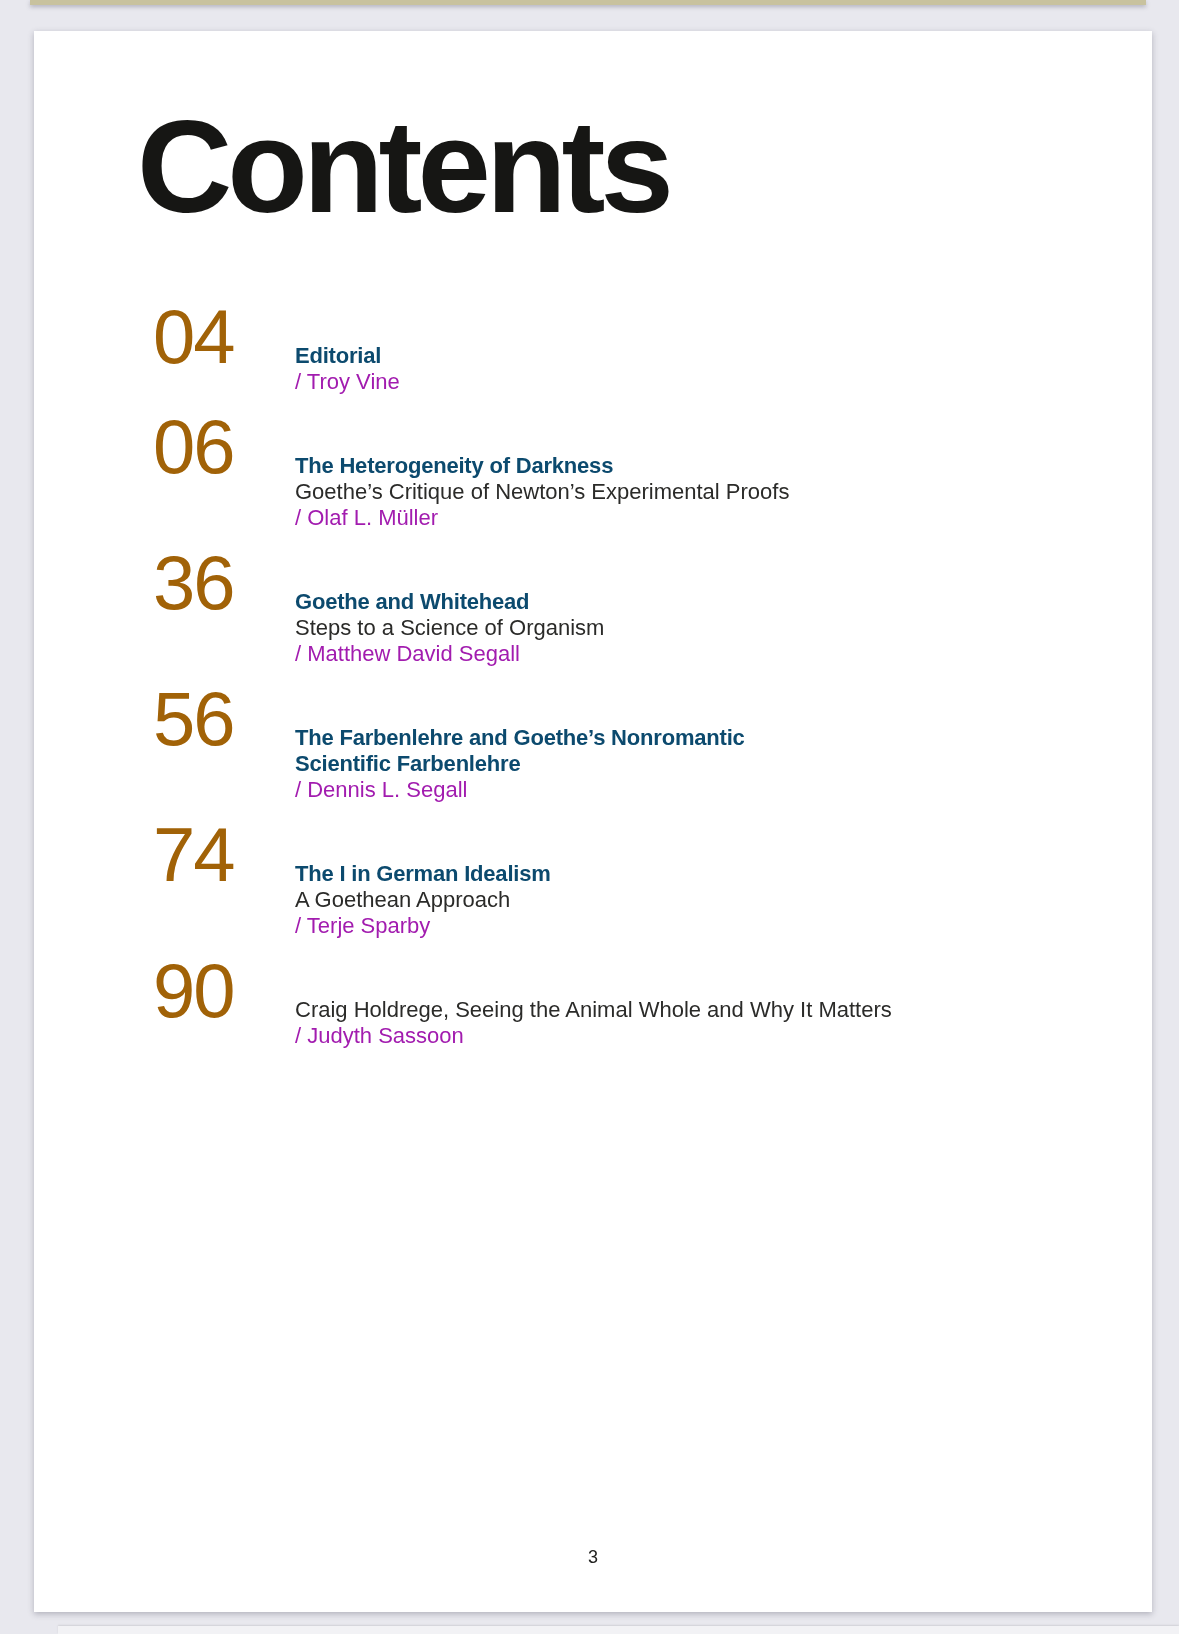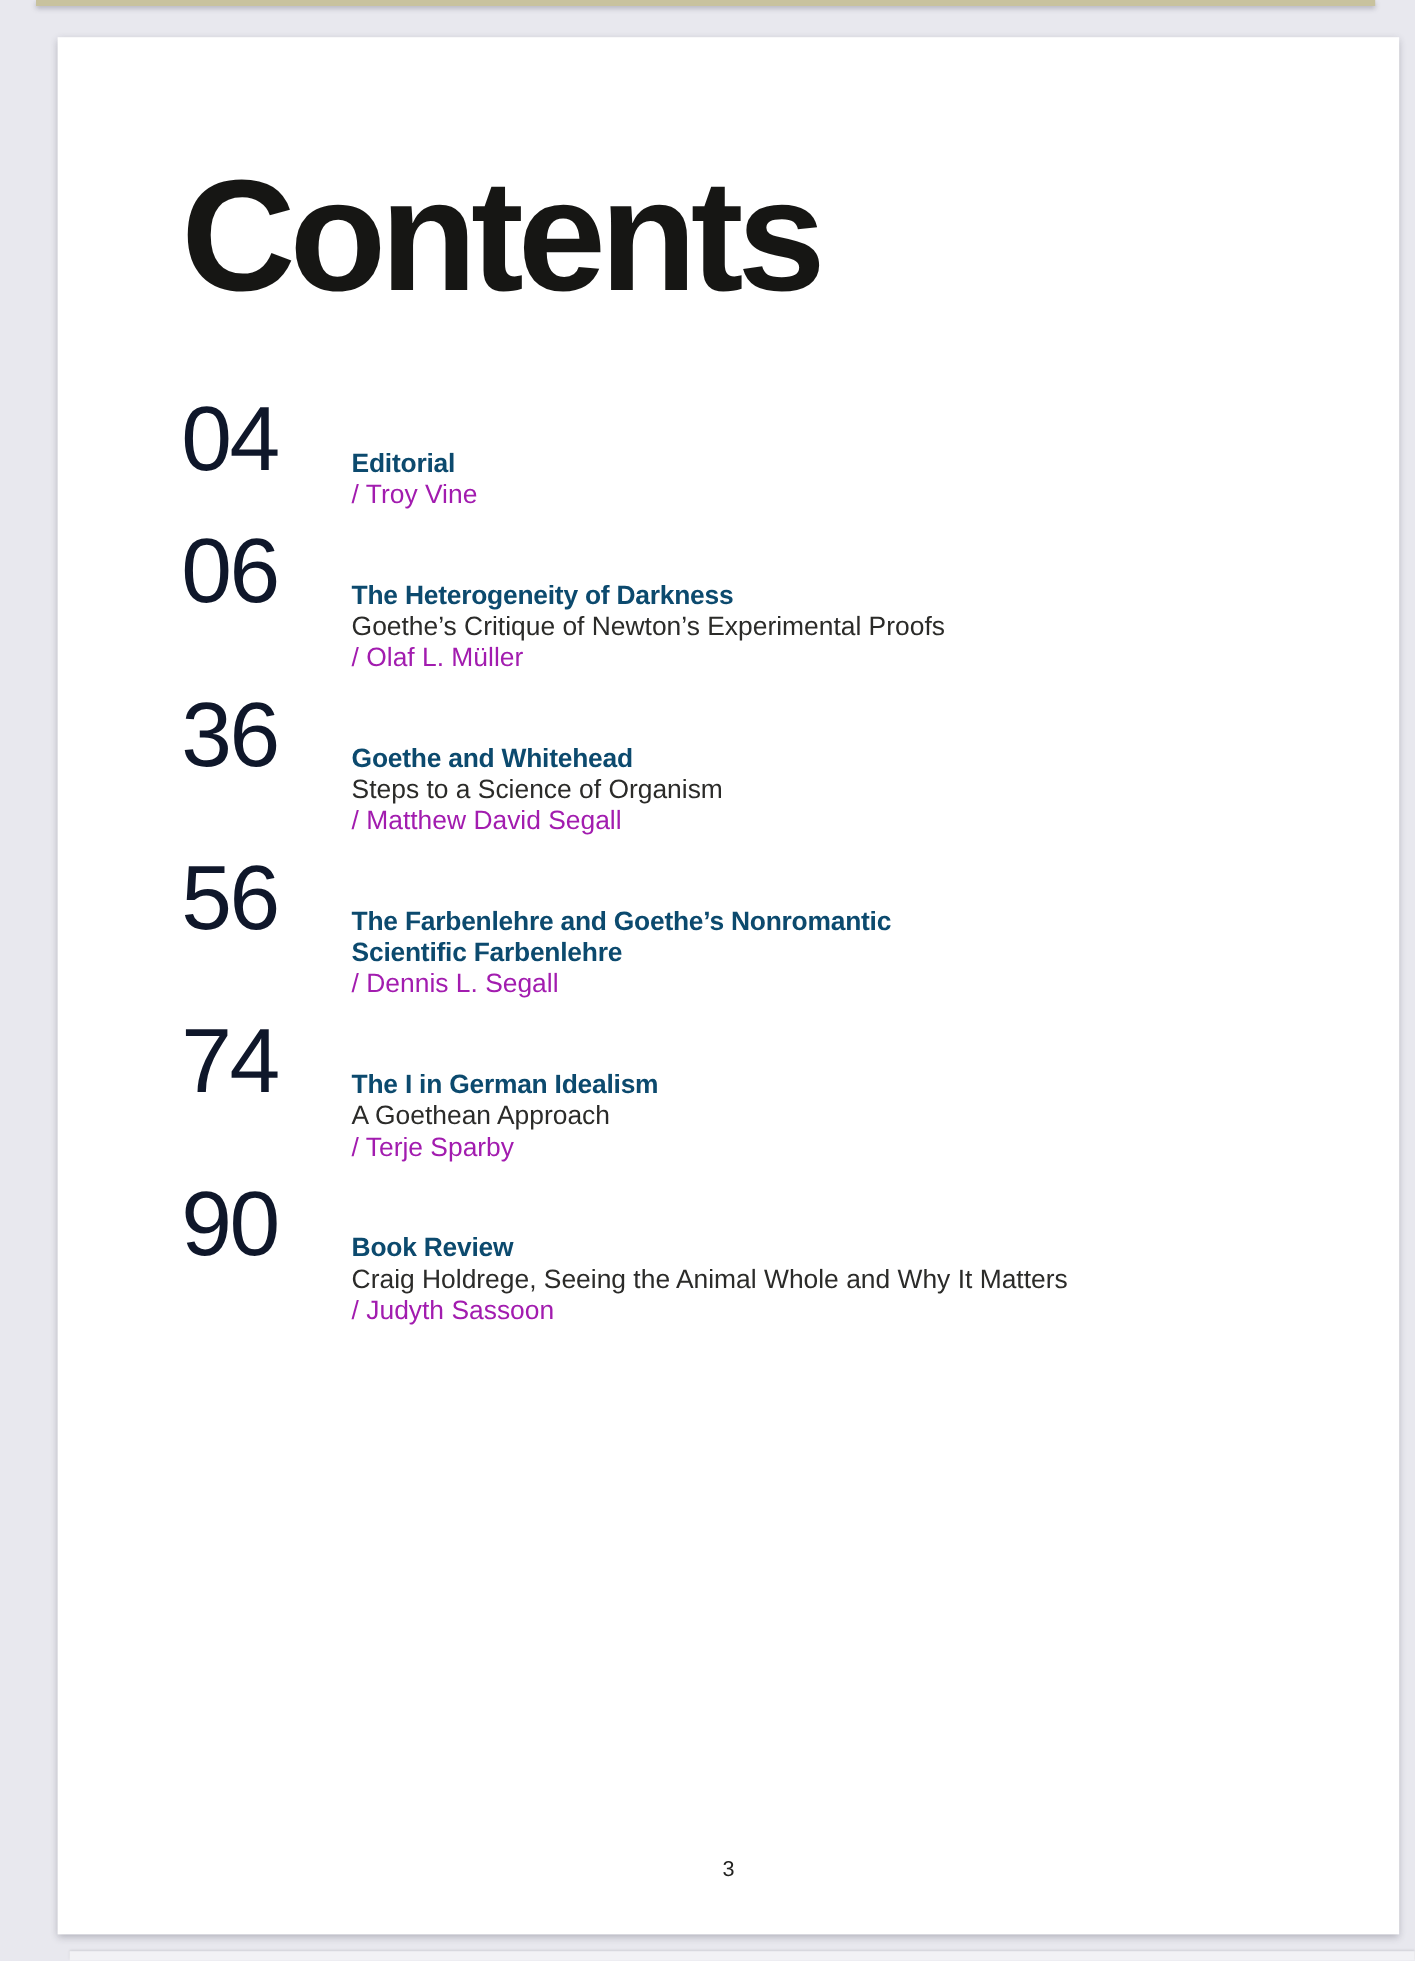--- a/index.html
+++ b/index.html
@@ -32,28 +32,28 @@
     position: absolute;
     left: 58px;
     top: 1626px;
     width: 1121px;
     height: 8px;
     background: #f2f2f5;
     box-shadow: 0 -1px 2px rgba(0,0,0,0.10);
   }
   .page {
     position: absolute;
-    left: 48px;
+    left: 34px;
     top: 31px;
     width: 1118px;
     height: 1581px;
     background: #ffffff;
     box-shadow: 0 2px 6px rgba(50,50,70,0.30);
     box-sizing: border-box;
-    padding: 100px 90px 0 103px;
+    padding: 70px 90px 0 103px;
     color: #1d1d1b;
   }
   .doc-title {
     font-size: 132px;
     font-weight: 700;
     letter-spacing: -5px;
     line-height: 1;
     color: #161614;
     margin: 0 0 68px 0;
   }
@@ -62,21 +62,22 @@
     align-items: flex-start;
     margin-bottom: 16px;
   }
   .entry-number {
     flex: 0 0 142px;
     width: 142px;
     font-size: 76px;
     font-weight: 300;
     letter-spacing: -2px;
     line-height: 0.95;
-    color: #0f172a;
+    color: #a16207;
+    margin-left: 16px;
   }
   .entry-text {
     padding-top: 42px;
     max-width: 680px;
     font-size: 22px;
     line-height: 26px;
     color: #2b2b29;
   }
   .entry-title {
     font-weight: 700;
@@ -161,23 +162,20 @@
               <span>The I in German Idealism</span>
             </div>
           <div class="entry-subtitle"><span>A Goethean Approach</span></div>
           <div class="entry-author">/ Terje Sparby</div>
         </div>
       </div>
 
       <div class="entry">
         <div class="entry-number">90</div>
         <div class="entry-text">
-          <div class="entry-title">
-              <span>Book Review</span>
-            </div>
           <div class="entry-subtitle"><span>Craig Holdrege, </span><span class="em">Seeing the Animal Whole and Why It Matters</span></div>
           <div class="entry-author">/ Judyth Sassoon</div>
         </div>
       </div>
 
     </div>
 
     <div class="page-footer">3</div>
   </div>
 

